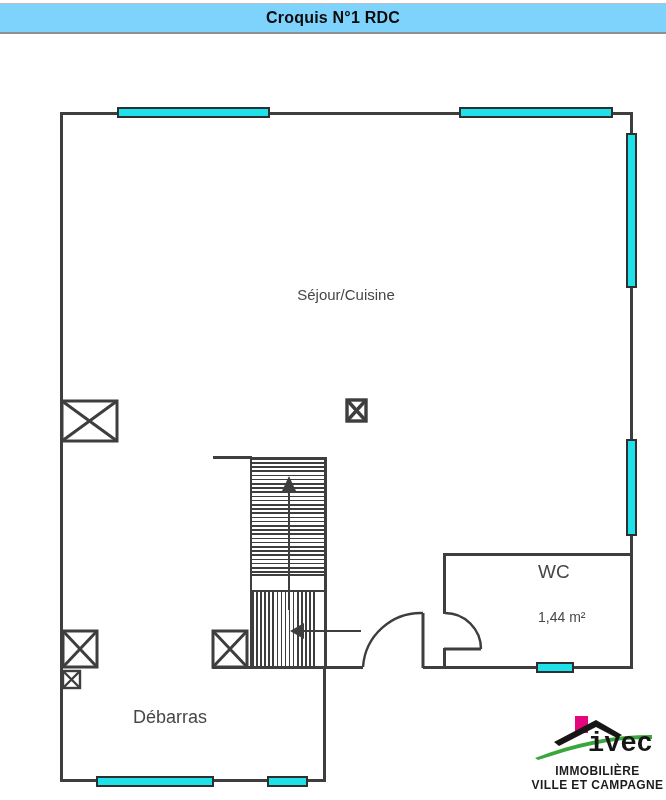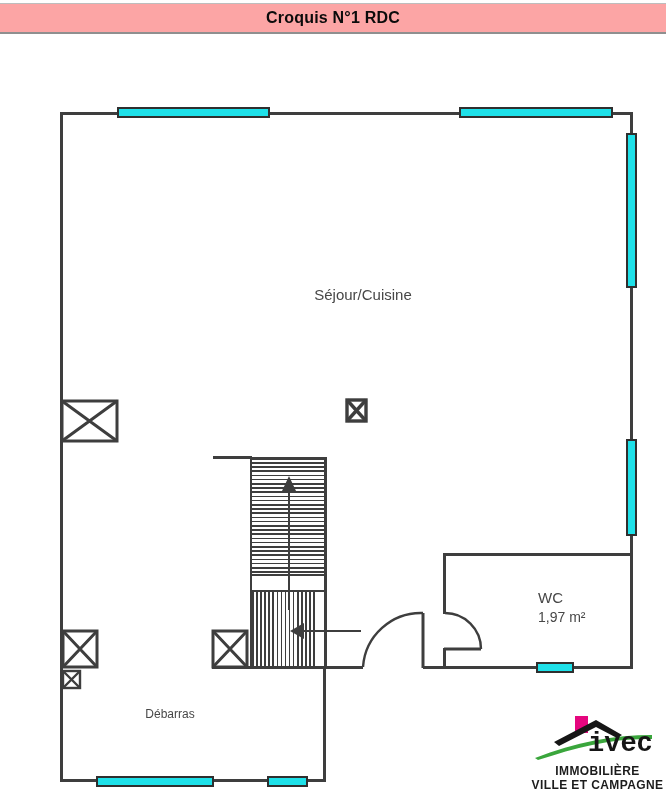--- a/index.html
+++ b/index.html
@@ -1,19 +1,19 @@
 <!DOCTYPE html>
 <html><head>
 <meta charset="utf-8">
 <style>
   html,body{margin:0;padding:0;background:#fff;}
   #page{position:relative;width:666px;height:800px;background:#ffffff;overflow:hidden;
         font-family:"Liberation Sans",sans-serif;}
   
-  #titlebar{position:absolute;left:0;top:3px;width:666px;height:28px;background:#fca5a5;
+  #titlebar{position:absolute;left:0;top:3px;width:666px;height:28px;background:#7dd3fc;
             border-top:1px solid #bdbdbd;border-bottom:2px solid #8f8f8f;
             display:flex;align-items:center;justify-content:center;}
   #titlebar .t{font-size:16px;font-weight:bold;color:#0b0b0b;letter-spacing:.2px;}
   
   .wall{position:absolute;background:#3e3e3e;}
   
   .win{position:absolute;background:#1ee1e9;border:2px solid #2f2f2f;box-sizing:border-box;}
   
   .hatch-h{position:absolute;background:repeating-linear-gradient(to bottom,#3e3e3e 0 1.6px,transparent 1.6px 4.2px);}
   .hatch-v{position:absolute;background:repeating-linear-gradient(to right,#3e3e3e 0 1.5px,transparent 1.5px 4.1px);}
@@ -106,24 +106,24 @@
       <polygon points="290,631 304,623 304,639" fill="#3e3e3e"></polygon>
     </g>
 
     <g>
       <rect x="575" y="716" width="13" height="17" fill="#e5067e"></rect>
       <polygon points="554,742 596,720 622,735 617,738 596,727 559,746" fill="#161616"></polygon>
       <path d="M 535 758 C 575 742 615 735 652 735 L 652 739 C 612 738 578 747 538 760 Z" fill="#3aa63c"></path>
     </g>
   </svg>
 
-  <div class="lbl c" style="left:263px;top:286px;width:200px;font-size:15px">Séjour/Cuisine</div>
+  <div class="lbl c" style="left:246px;top:286px;width:200px;font-size:15px">Séjour/Cuisine</div>
 
-  <div class="lbl" style="left:538px;top:589px;font-size:15px">WC</div>
-  <div class="lbl" style="left:538px;top:609px;font-size:14px">1,97 m²</div>
+  <div class="lbl" style="left:538px;top:561px;font-size:19px">WC</div>
+  <div class="lbl" style="left:538px;top:609px;font-size:14px">1,44 m²</div>
 
-  <div class="lbl c" style="left:90px;top:707px;width:160px;font-size:12px">Débarras</div>
+  <div class="lbl c" style="left:90px;top:707px;width:160px;font-size:18px">Débarras</div>
 
   <div class="logo-word" style="left:588px;top:729px;font-size:27px">ivec</div>
   <div class="logo-line" style="left:520px;top:764px;width:155px;font-size:12px">IMMOBILIÈRE</div>
   <div class="logo-line" style="left:516px;top:778px;width:163px;font-size:12px">VILLE ET CAMPAGNE</div>
 
 </div>
 
 </body></html>

